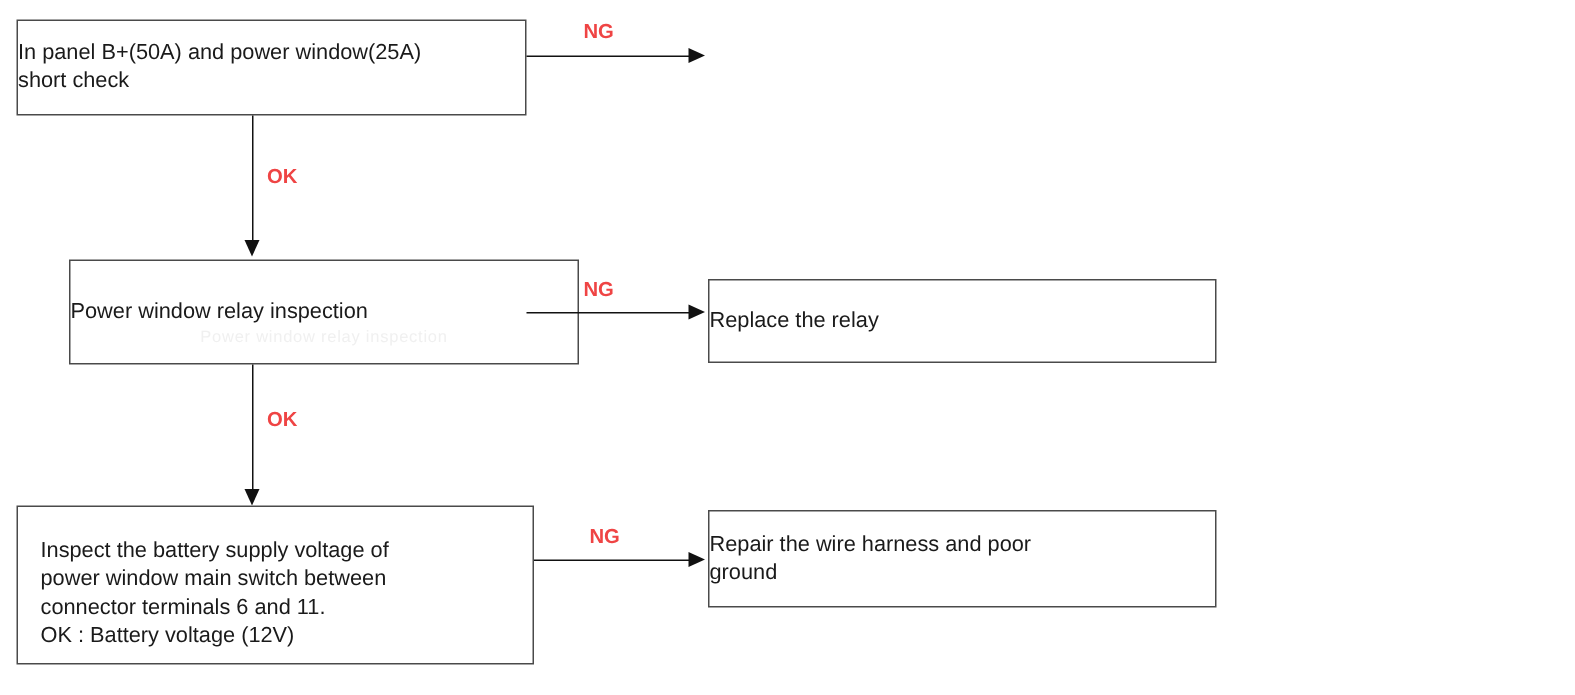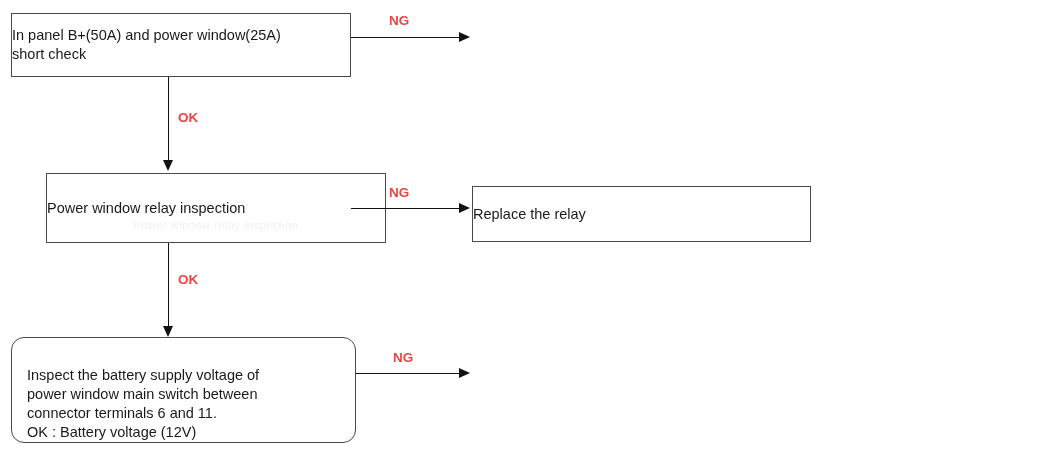--- a/index.html
+++ b/index.html
@@ -31,23 +31,22 @@
     display: flex;
     flex-direction: column;
     justify-content: center;
   }
   .node .txt {
     display: block;
     white-space: pre-line;
   }
   .node.center .txt { text-align: left; }
   .node.left {
-    justify-content: flex-end;
+    justify-content: center;
     padding: 12px 0 0 15px;
-    border-radius: 13px;
   }
   .node.left .txt { text-align: left; }
 
   .node.step1 { left: 11px;  top: 13px;  width: 340px; height: 64px; }
   .node.step2 { left: 11px;  top: 173px; width: 340px; height: 70px; margin-left: 35px; }
   .node.step3 { left: 11px;  top: 337px; width: 345px; height: 106px; }
 
   .node.out1  { left: 472px; top: 14px;  width: 339px; height: 45px; }
   .node.out2  { left: 472px; top: 186px; width: 339px; height: 56px; }
   .node.out3  { left: 472px; top: 340px; width: 339px; height: 65px; }
@@ -158,14 +157,18 @@
     <span class="txt">Inspect the battery supply voltage of
 power window main switch between
 connector terminals 6 and 11.
 OK : Battery voltage (12V)</span>
   </div>
 
   <div class="edge h ng3-line"></div>
   <div class="arrow right ng3-head"></div>
   <div class="elabel ng3-label">NG</div>
 
+  <div class="node center out3">
+    <span class="txt">Repair the wire harness and poor
+ground</span>
+  </div>
 
 </div>
 
 </body></html>

